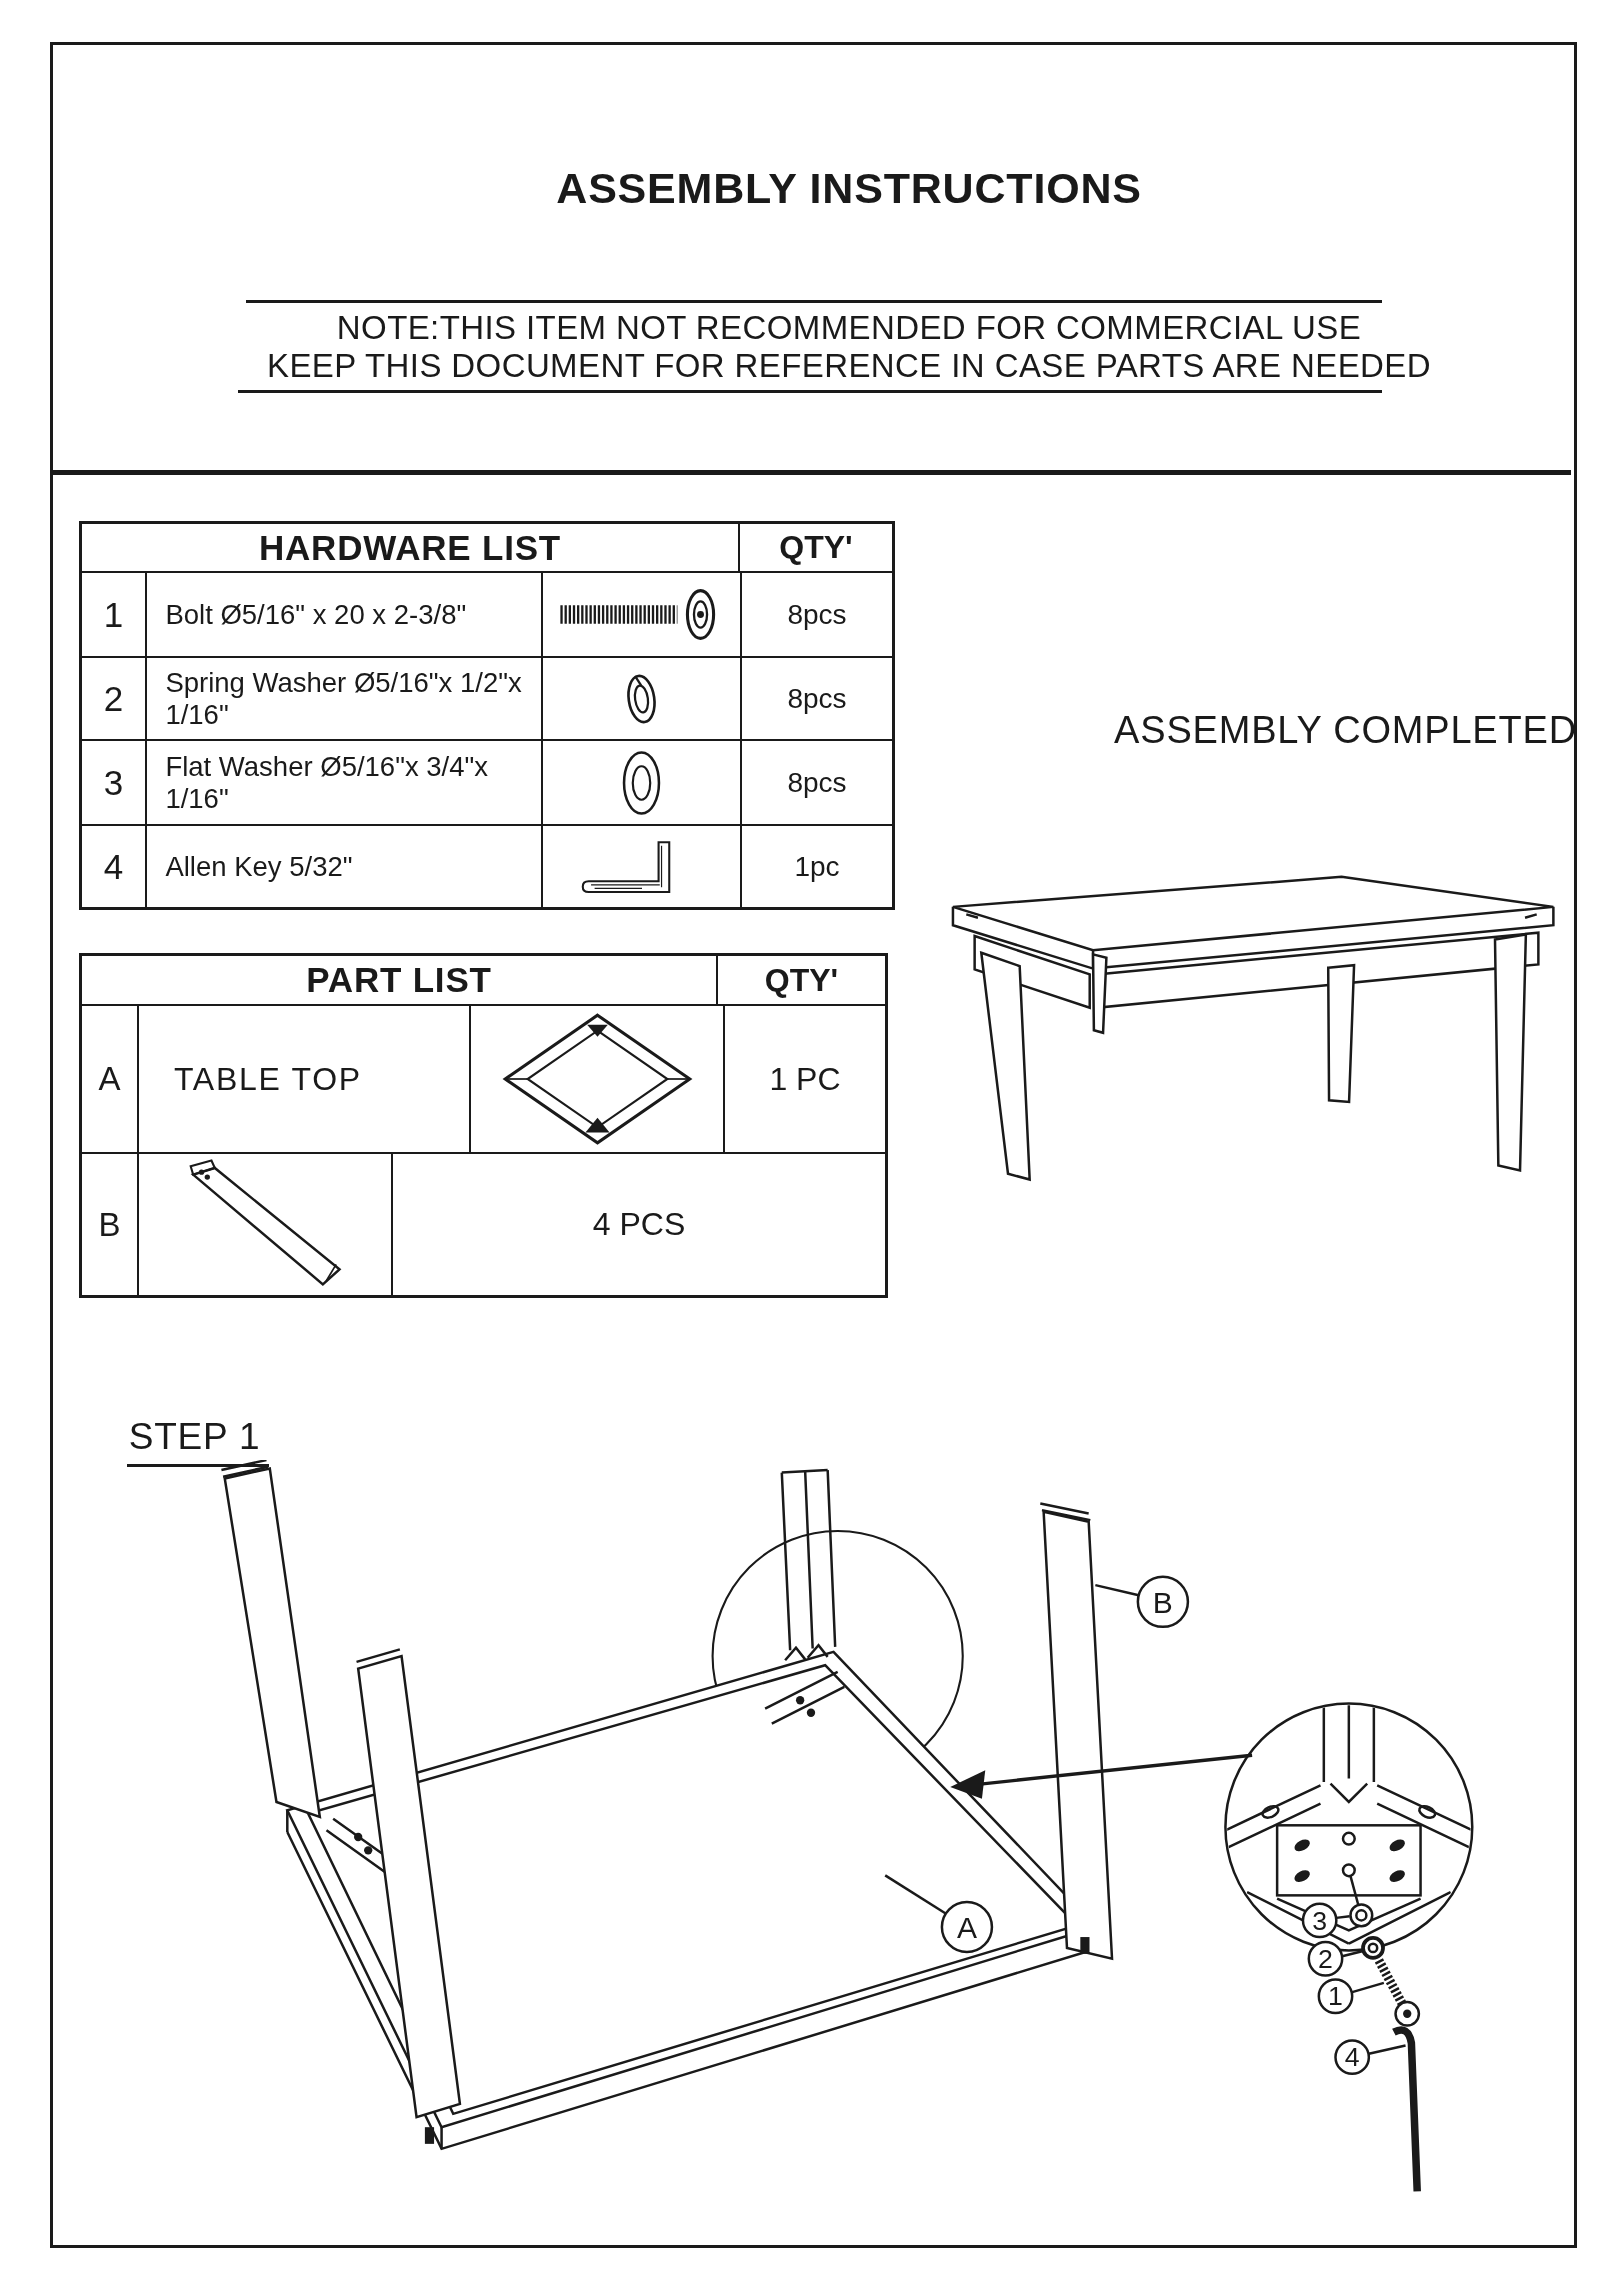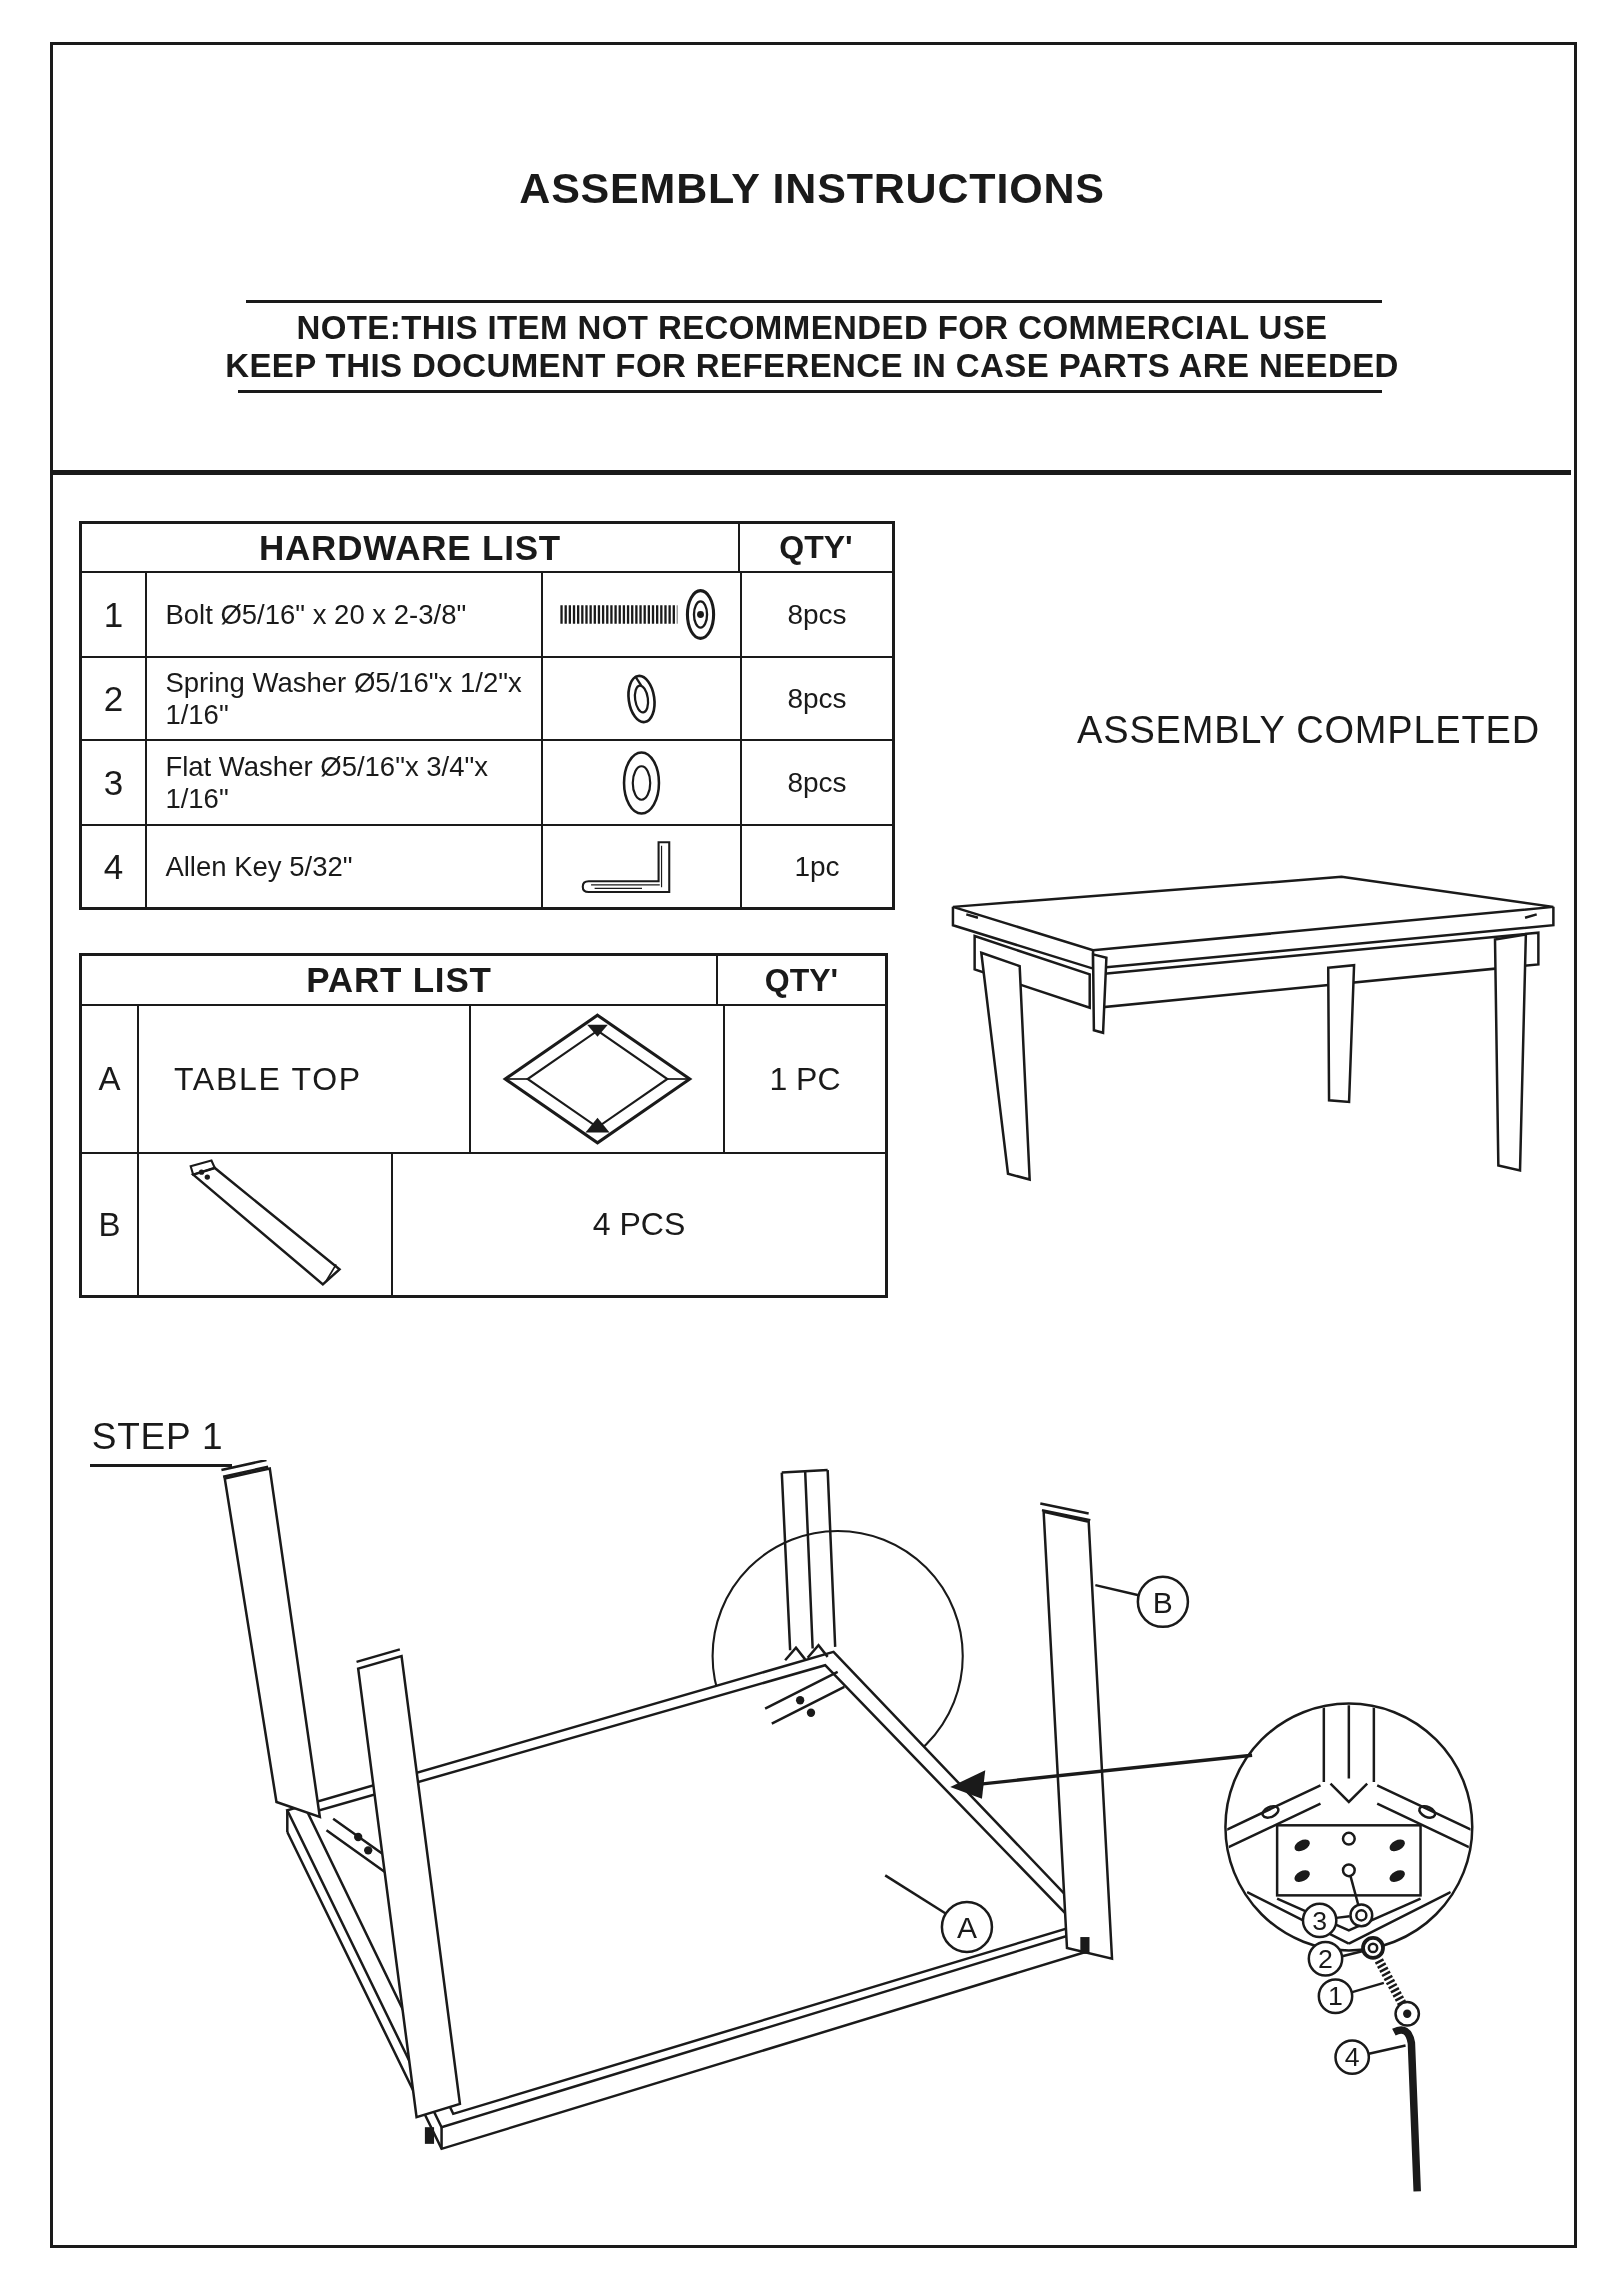--- a/index.html
+++ b/index.html
@@ -10,24 +10,24 @@
     font-family:"Liberation Sans","DejaVu Sans",sans-serif;
     color:#1a1a1a;
     overflow:hidden;
   }
   .frame{
     position:absolute;
     left:50px;top:42px;width:1521px;height:2200px;
     border:3.3px solid #1a1a1a;
   }
   .hline{position:absolute;background:#1a1a1a;}
-  .txt{position:absolute;line-height:1.05;white-space:nowrap;}
+  .txt{position:absolute;line-height:1.05;white-space:nowrap;margin-left:37px;}
   .center-in-frame{left:53px;width:1518px;text-align:center;}
   .title{font-size:43px;font-weight:bold;letter-spacing:0.8px;}
-  .note{font-size:33px;font-weight:bold;letter-spacing:0.4px;}
+  .note{font-size:33px;font-weight:normal;letter-spacing:0.4px;}
   
   .tbl{
     position:absolute;
     border:3.3px solid #1a1a1a;
     background:#fff;
     box-sizing:border-box;
   }
   .tr{display:flex;border-top:2.5px solid #1a1a1a;box-sizing:border-box;}
   .tr.head{border-top:none;}
   .td{

